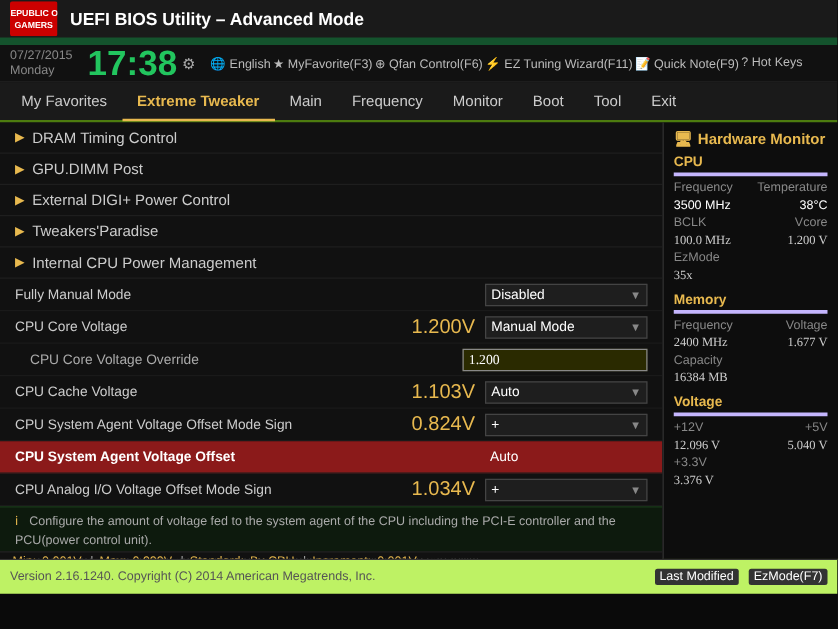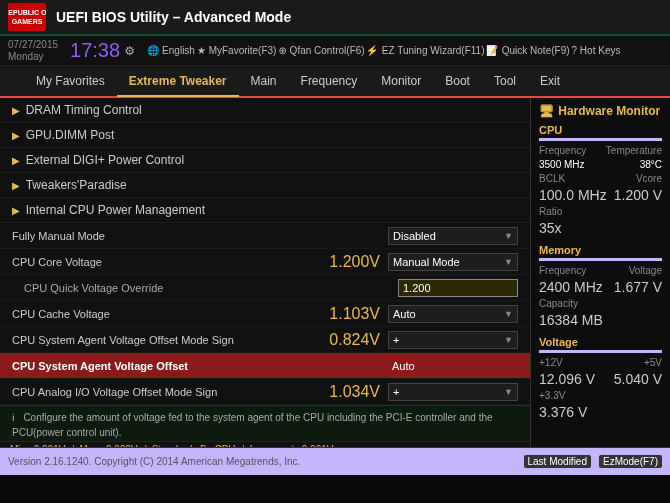--- a/index.html
+++ b/index.html
@@ -12,21 +12,21 @@
       color: #ccc;
       overflow: hidden;
     }
 
     
     .top-bar {
       background: #1a1a1a;
       display: flex;
       align-items: center;
       padding: 4px 8px;
-      border-bottom: 2px solid #14532d;
+      border-bottom: 6px solid #14532d;
       height: 36px;
     }
     .logo {
       display: flex;
       align-items: center;
       margin-right: 10px;
     }
     .bios-title {
       color: #fff;
       font-size: 14px;
@@ -39,23 +39,23 @@
       background: #111;
       display: flex;
       align-items: center;
       padding: 2px 8px;
       height: 30px;
       border-bottom: 1px solid #222;
       font-size: 11px;
       color: #aaa;
     }
     .clock-time {
-      font-size: 20px;
-      color: #8b5cf6;
-      font-weight: normal;
+      font-size: 28px;
+      color: #22c55e;
+      font-weight: bold;
       margin-right: 4px;
     }
     .clock-date {
       font-size: 10px;
       color: #888;
       margin-right: 12px;
       display: flex;
       flex-direction: column;
       line-height: 1.2;
     }
@@ -74,23 +74,23 @@
       font-size: 10px;
       cursor: pointer;
       white-space: nowrap;
     }
 
     
     .nav-bar {
       background: #1a1a1a;
       display: flex;
       align-items: center;
-      padding: 0 24px;
+      padding: 0 5px;
       height: 32px;
-      border-bottom: 2px solid #ef4444;
+      border-bottom: 2px solid #4d7c0f;
     }
     .nav-item {
       padding: 0 12px;
       height: 32px;
       line-height: 32px;
       cursor: pointer;
       color: #ccc;
       font-size: 12px;
     }
     .nav-item.active {
@@ -213,30 +213,31 @@
       display: flex;
       justify-content: space-between;
       margin-bottom: 3px;
     }
     .hw-label {
       color: #888;
       font-size: 10px;
     }
     .hw-val {
       color: #ccc;
-      font-size: 14px;
+      font-size: 10px;
+      font-family: Liberation Serif, serif;
     }
     .hw-val-highlight {
       color: #fff;
       font-size: 10px;
     }
 
     
     .bottom-bar {
-      background: #c4b5fd;
+      background: #bef264;
       border-top: 1px solid #333;
       display: flex;
       align-items: center;
       padding: 2px 8px;
       height: 28px;
       font-size: 10px;
       color: #888;
     }
     .bottom-left { flex: 1; }
     .bottom-keys {
@@ -356,23 +357,23 @@
     <div class="setting-row">
       <div class="setting-label">CPU Core Voltage</div>
       <div class="setting-value">1.200V</div>
       <div class="setting-dropdown">
         <span>Manual Mode</span>
         <span class="arrow">▼</span>
       </div>
     </div>
 
     <div class="setting-row" style="padding-left:24px;">
-      <div class="setting-label" style="color:#aaa;">CPU Quick Voltage Override</div>
+      <div class="setting-label" style="color:#aaa;">CPU Core Voltage Override</div>
       <div style="width:45px;"></div>
-      <input class="setting-input" value="1.200" style="width: 120px;">
+      <input class="setting-input" value="1.200" style="width: 148px; font-family: Liberation Serif, serif;">
     </div>
 
     <div class="setting-row">
       <div class="setting-label">CPU Cache Voltage</div>
       <div class="setting-value">1.103V</div>
       <div class="setting-dropdown">
         <span>Auto</span>
         <span class="arrow">▼</span>
       </div>
     </div>
@@ -436,21 +437,21 @@
       </div>
       <div class="hw-row">
         <span class="hw-label">BCLK</span>
         <span class="hw-label">Vcore</span>
       </div>
       <div class="hw-row">
         <span class="hw-val">100.0 MHz</span>
         <span class="hw-val">1.200 V</span>
       </div>
       <div class="hw-row">
-        <span class="hw-label">Ratio</span>
+        <span class="hw-label">EzMode</span>
       </div>
       <div class="hw-row">
         <span class="hw-val">35x</span>
       </div>
     </div>
 
     <div class="hw-section">
       <div class="hw-section-title">Memory</div>
       <div class="hw-row">
         <span class="hw-label">Frequency</span>

